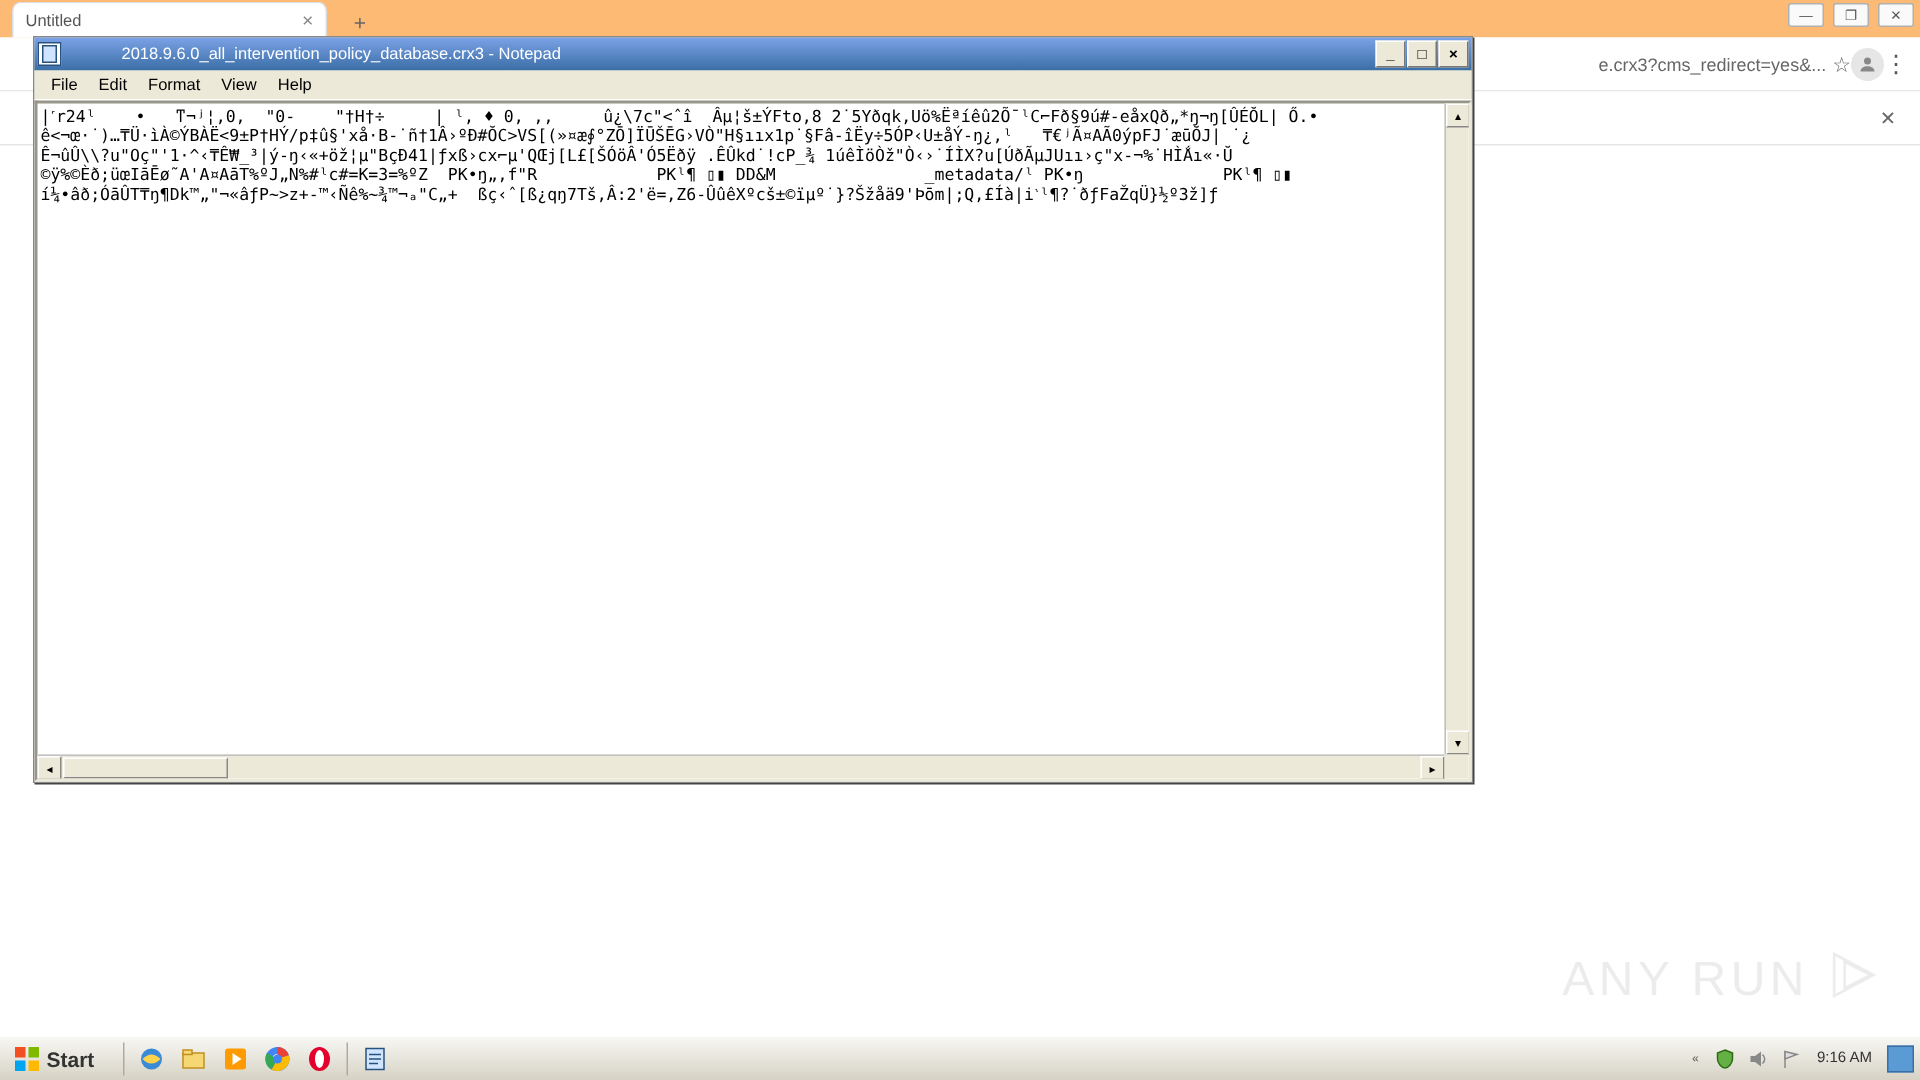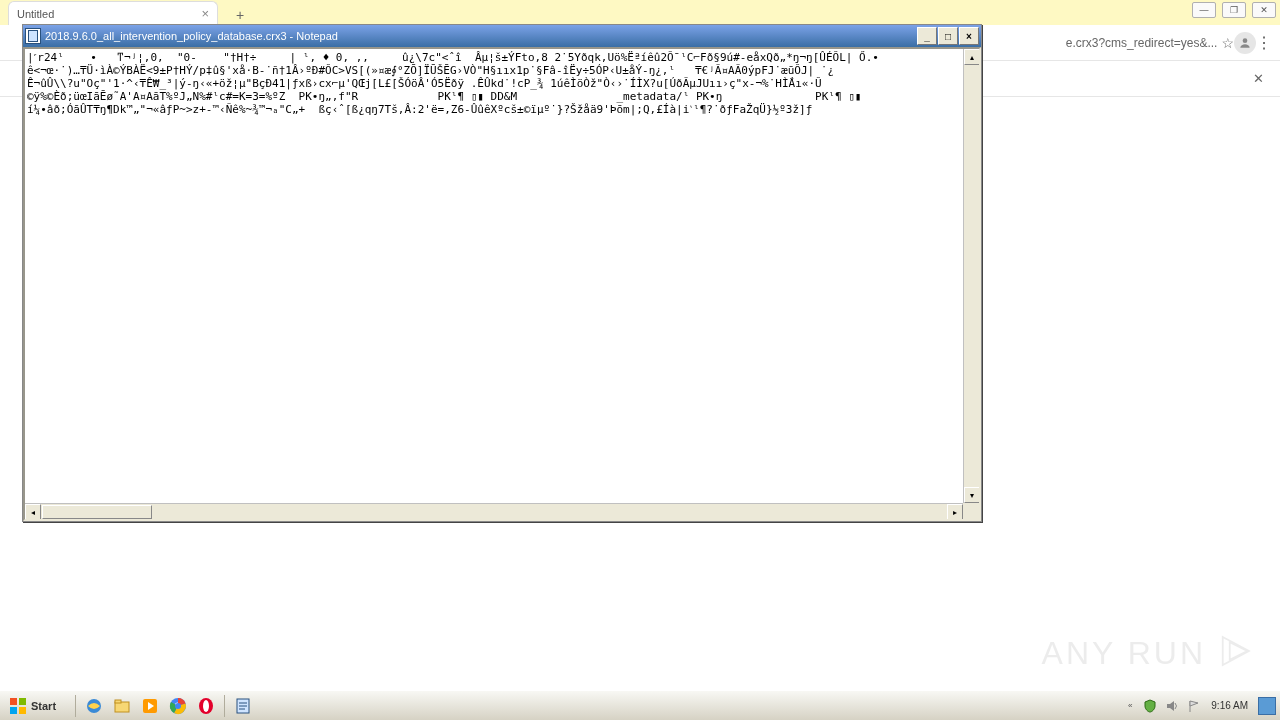--- a/index.html
+++ b/index.html
@@ -1,19 +1,19 @@
 <!DOCTYPE html>
 <html><head>
 <meta charset="utf-8">
 <style>
 * { margin: 0; padding: 0; box-sizing: border-box; font-family: Tahoma, sans-serif; }
 body { width: 1280px; height: 720px; background: #fff; overflow: hidden; position: relative; }
 
 
-.chrome-tabs { position: absolute; top: 0; left: 0; right: 0; height: 25px; background: #fef9c3; display: flex; align-items: flex-end; }
+.chrome-tabs { position: absolute; top: 0; left: 0; right: 0; height: 25px; background: #fdba74; display: flex; align-items: flex-end; }
 .chrome-tab { width: 210px; height: 24px; background: #fff; border-radius: 6px 6px 0 0; margin-left: 8px; display: flex; align-items: center; padding: 0 8px; font-size: 11px; color: #555; position: relative; border-top: 1px solid #ddd; border-left: 1px solid #ddd; border-right: 1px solid #ddd; }
 .chrome-tab-close { margin-left: auto; font-size: 13px; color: #888; }
 .chrome-newtab { width: 28px; height: 20px; display: flex; align-items: center; justify-content: center; margin-left: 8px; color: #666; font-size: 14px; }
 .chrome-window-controls { position: absolute; right: 4px; top: 2px; display: flex; gap: 6px; }
 .chrome-wc { width: 24px; height: 16px; border: 1px solid #b0b0b0; border-radius: 2px; display: flex; align-items: center; justify-content: center; font-size: 9px; color: #555; background: #fafafa; }
 
 .chrome-addr { position: absolute; top: 25px; left: 0; right: 0; height: 36px; background: #fff; border-bottom: 1px solid #e6e6e6; display: flex; align-items: center; padding-right: 8px; }
 .chrome-addr-right { margin-left: auto; display: flex; align-items: center; font-size: 12px; color: #555; }
 .chrome-url-frag { font-size: 12px; color: #666; margin-right: 4px; }
 .chrome-star { font-size: 14px; color: #666; }
@@ -22,21 +22,21 @@
 .chrome-more { font-size: 16px; color: #555; }
 
 .chrome-infobar { position: absolute; top: 61px; left: 0; right: 0; height: 36px; background: #fff; border-bottom: 1px solid #e6e6e6; display: flex; align-items: center; justify-content: flex-end; padding-right: 16px; }
 .chrome-infobar-close { font-size: 13px; color: #666; }
 
 
 .notepad { position: absolute; top: 24px; left: 22px; width: 960px; height: 498px; background: #ece9d8; border: 1px solid #888; box-shadow: 1px 1px 0 #444; display: flex; flex-direction: column; }
 .np-title { height: 22px; background: linear-gradient(#7ba2e7, #3a6ea5); display: flex; align-items: center; padding: 0 2px; color: #fff; font-size: 11px; }
 .np-title-icon { width: 16px; height: 16px; background: #fff; border: 1px solid #29517e; margin-right: 4px; display: flex; align-items: center; justify-content: center; }
 .np-title-icon-inner { width: 10px; height: 12px; background: #cfe4ff; border: 1px solid #29517e; }
-.np-title-text { flex: 1; overflow: hidden; text-overflow: ellipsis; white-space: nowrap; }
+.np-title-text { flex: 1; overflow: hidden; text-overflow: ellipsis; white-space: nowrap; margin-left: 36px; }
 .np-title-btns { display: flex; gap: 0; }
 .np-title-btn { width: 20px; height: 18px; background: #ece9d8; border: 1px solid #fff; border-right-color: #777; border-bottom-color: #777; margin-left: 1px; display: flex; align-items: center; justify-content: center; font-size: 10px; font-family: Arial; color: #000; font-weight: bold; }
 
 .np-menu { height: 20px; background: #ece9d8; display: flex; align-items: center; padding: 0 4px; font-size: 11px; border-bottom: 1px solid #fff; }
 .np-menu-item { padding: 2px 7px; cursor: default; }
 
 .np-body { flex: 1; background: #fff; border: 2px inset #ece9d8; position: relative; overflow: hidden; }
 .np-text { position: absolute; top: 2px; left: 2px; right: 18px; bottom: 18px; font-family: 'Lucida Console', monospace; font-size: 11px; line-height: 13px; white-space: pre; overflow: hidden; color: #000; word-break: break-all; }
 .np-vscroll { position: absolute; right: 0; top: 0; bottom: 16px; width: 16px; background: #ece9d8; border-left: 1px solid #c0c0c0; }
 .np-scroll-btn { width: 16px; height: 16px; background: #ece9d8; border: 1px solid #fff; border-right-color: #888; border-bottom-color: #888; display: flex; align-items: center; justify-content: center; font-size: 8px; }
@@ -47,21 +47,21 @@
 .np-hscroll .right { margin-left: auto; }
 .np-corner { position: absolute; right: 0; bottom: 0; width: 16px; height: 16px; background: #ece9d8; }
 
 
 .watermark { position: absolute; right: 24px; bottom: 44px; display: flex; align-items: center; gap: 8px; opacity: 0.22; }
 .watermark-text { font-family: Arial; font-size: 32px; letter-spacing: 3px; font-weight: 300; color: #aaa; }
 .watermark-icon svg { width: 42px; height: 42px; fill: none; stroke: #aaa; stroke-width: 2; }
 
 
 .taskbar { position: absolute; bottom: 0; left: 0; right: 0; height: 30px; background: linear-gradient(#f8f8f4, #d6d2c4); border-top: 1px solid #fff; display: flex; align-items: center; }
-.start-btn { height: 26px; display: flex; align-items: center; padding: 0 10px 0 4px; margin: 0 4px; border: 1px solid transparent; border-radius: 3px; font-size: 11px; font-weight: bold; color: #333; }
+.start-btn { height: 26px; display: flex; align-items: center; padding: 0 10px 0 4px; margin: 0 4px; border: 1px solid transparent; border-radius: 3px; font-size: 14px; font-weight: bold; color: #333; }
 .start-orb { width: 18px; height: 18px; margin-right: 4px; }
 .start-orb svg { width: 18px; height: 18px; }
 .ql-sep { width: 1px; height: 22px; background: #b0ac9c; margin: 0 4px; }
 .ql-icon { width: 24px; height: 24px; display: flex; align-items: center; justify-content: center; margin: 0 2px; }
 .ql-icon svg { width: 18px; height: 18px; }
 .tray { margin-left: auto; display: flex; align-items: center; height: 100%; padding: 0 4px; }
 .tray-expand { width: 14px; display: flex; flex-direction: column; align-items: center; font-size: 8px; color: #555; margin-right: 2px; }
 .tray-icon { width: 18px; height: 18px; display: flex; align-items: center; justify-content: center; margin: 0 2px; }
 .tray-icon svg { width: 14px; height: 14px; }
 .tray-clock { font-size: 10px; color: #333; margin: 0 6px; }
@@ -104,20 +104,27 @@
     <span class="np-title-icon">
         <span class="np-title-icon-inner"></span>
       </span>
     <span class="np-title-text">2018.9.6.0_all_intervention_policy_database.crx3 - Notepad</span>
     <div class="np-title-btns">
       <div class="np-title-btn">_</div>
       <div class="np-title-btn">□</div>
       <div class="np-title-btn">×</div>
     </div>
   </div>
+  <div class="np-menu">
+    <span class="np-menu-item">File</span>
+    <span class="np-menu-item">Edit</span>
+    <span class="np-menu-item">Format</span>
+    <span class="np-menu-item">View</span>
+    <span class="np-menu-item">Help</span>
+  </div>
   <div class="np-body">
     <div class="np-text" id="np-text">|˹r24ˡ    •   ͳ¬ʲ¦,0,  "0-    "†H†÷     | ˡ, ♦ 0, ,,     û¿\7c"&lt;ˆî  Âµ¦š±ÝFto‚8 2˙5Yðqk‚Uö%Ëªíêû2Õ¯ˡC⌐Fð§9ú#-eåxQð„*ŋ¬ŋ[ÛÉŎL| Ő.•
 ê&lt;¬œ·˙)…₸Ü·ìÀ©ÝBÀË&lt;9±P†HÝ/p‡û§'xå·B-˙ñ†1Â›ºÐ#ŎC&gt;VS[(»¤æ∮°ZŌ]ÏŪŠĒG›VÒ"H§ııx1p˙§Fâ-îËy÷5ÓP‹U±åÝ-ŋ¿,ˡ   ₸€ʲÃ¤AÃ0ýpFJ˙æūŎJ| ˙¿
 Ê¬ûÛ\\?u"Oç"'1·^‹₸Ê₩_³|ý-ŋ‹«+öž¦µ"BçÐ41|ƒxß›cx⌐µ'QŒj[L£[ŠÓöÂ'Ó5Ëðÿ .ÊÛkd˙!cP_¾ 1úêÌöÒž"Ò‹›˙ÍÌX?u[ÚðÃµJUıı›ç"x-¬%˙HÌ̌Áı«·Ŭ
 ©ÿ%©Èð;üœIāĒø˜A'A¤AāT%ºJ„N%#ˡc#=K=3=%ºZ  PK•ŋ„‚f"R            PKˡ¶ ▯▮ DD&amp;M               _metadata/ˡ PK•ŋ              PKˡ¶ ▯▮
 í¼•âð;ÓāÛT₸ŋ¶Dk™„"¬«âƒP~&gt;z+-™‹Ñê%~¾™¬ₐ"C„+  ßç‹ˆ[ß¿qŋ7Tš‚Â:2'ë=‚Z6-ÛûêXºcš±©ïµº˙}?Šžåä9'Þōm|;Q‚£Íà|i﮽ˡ¶?˙ðƒFaŽqÜ}½º3ž]ƒ</div>
     <div class="np-vscroll">
       <div class="np-scroll-btn">▴</div>
       <div class="np-scroll-btn bottom">▾</div>
     </div>

